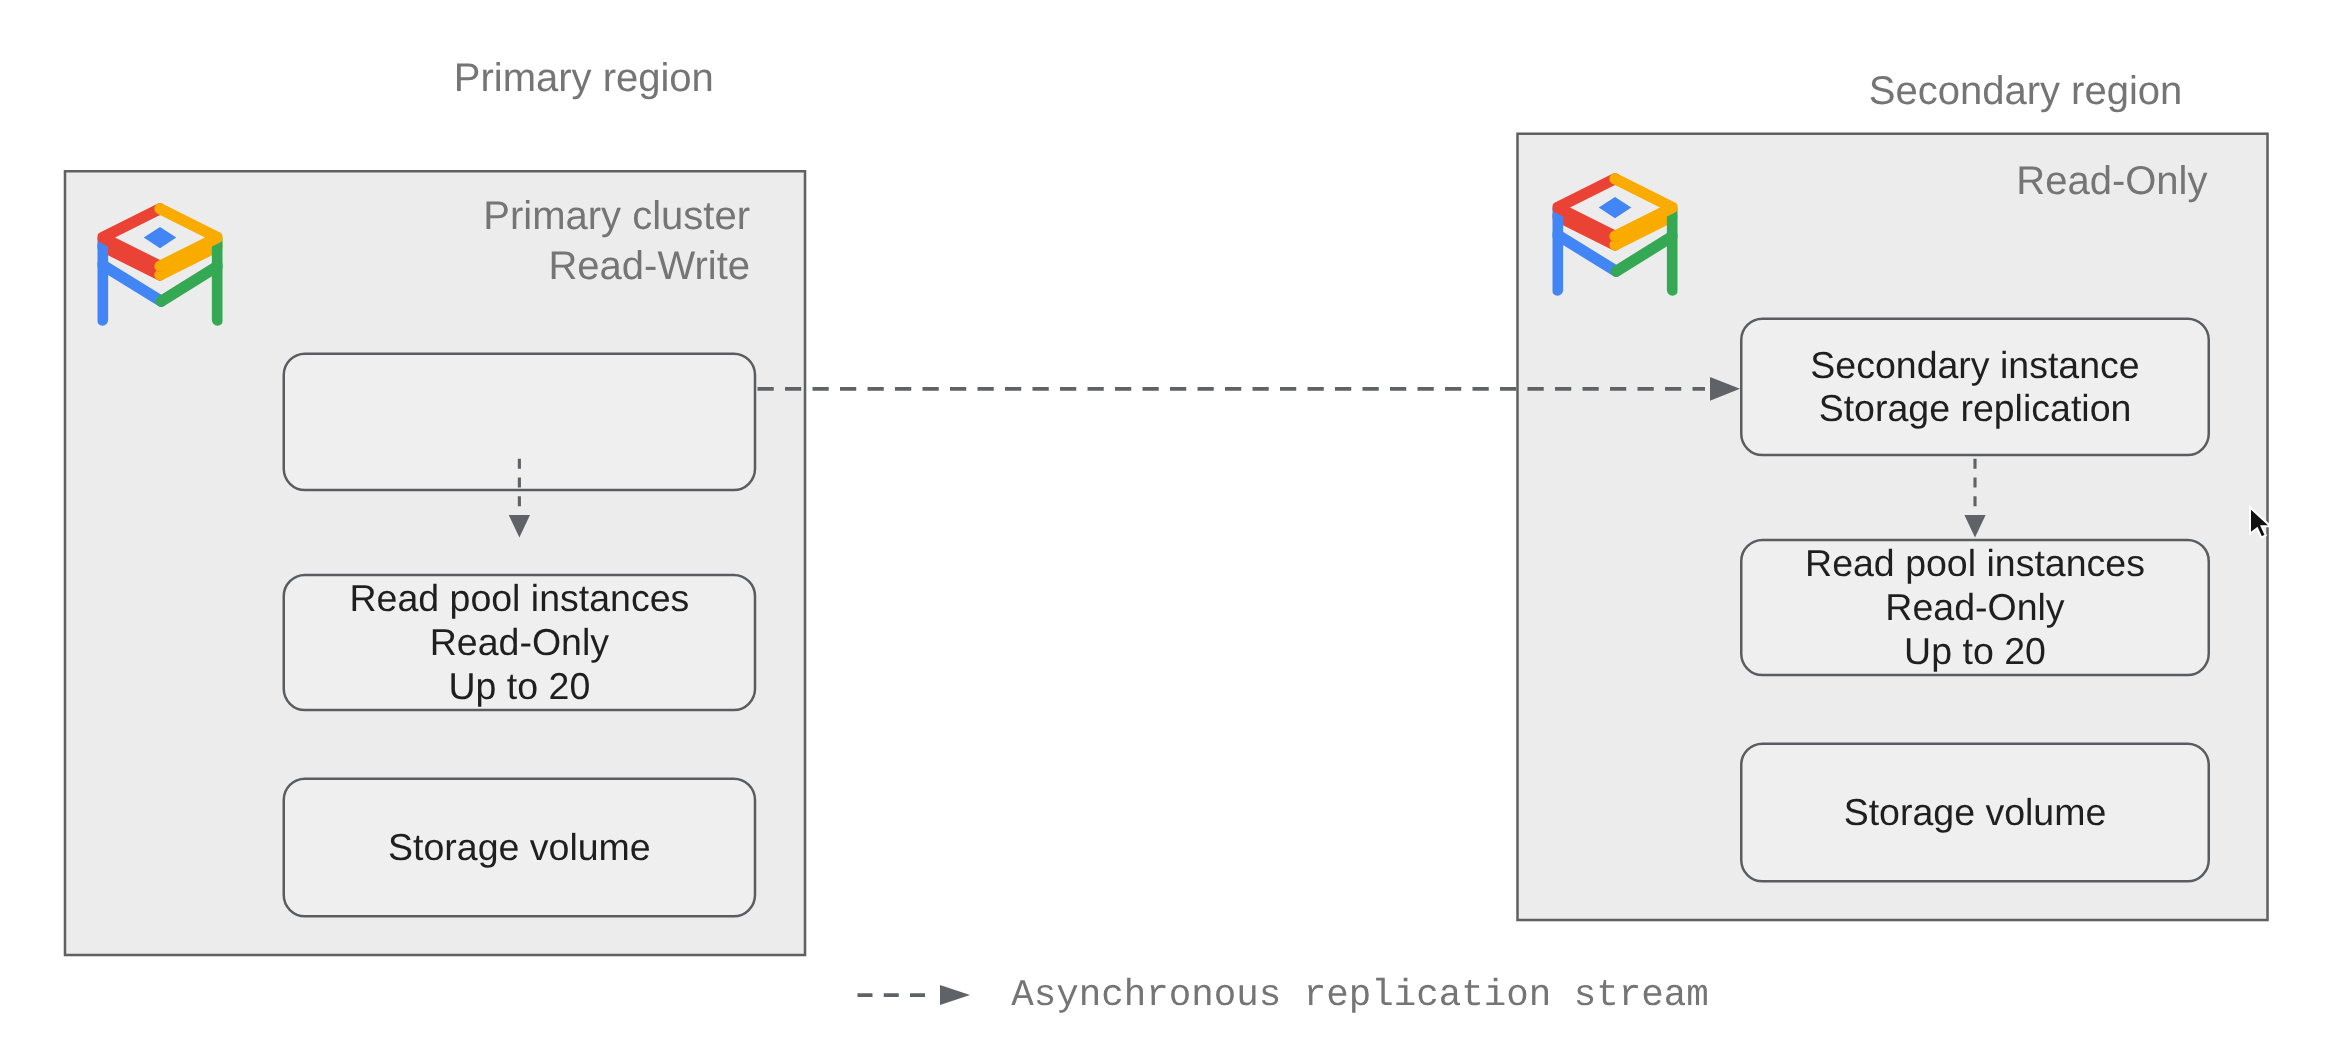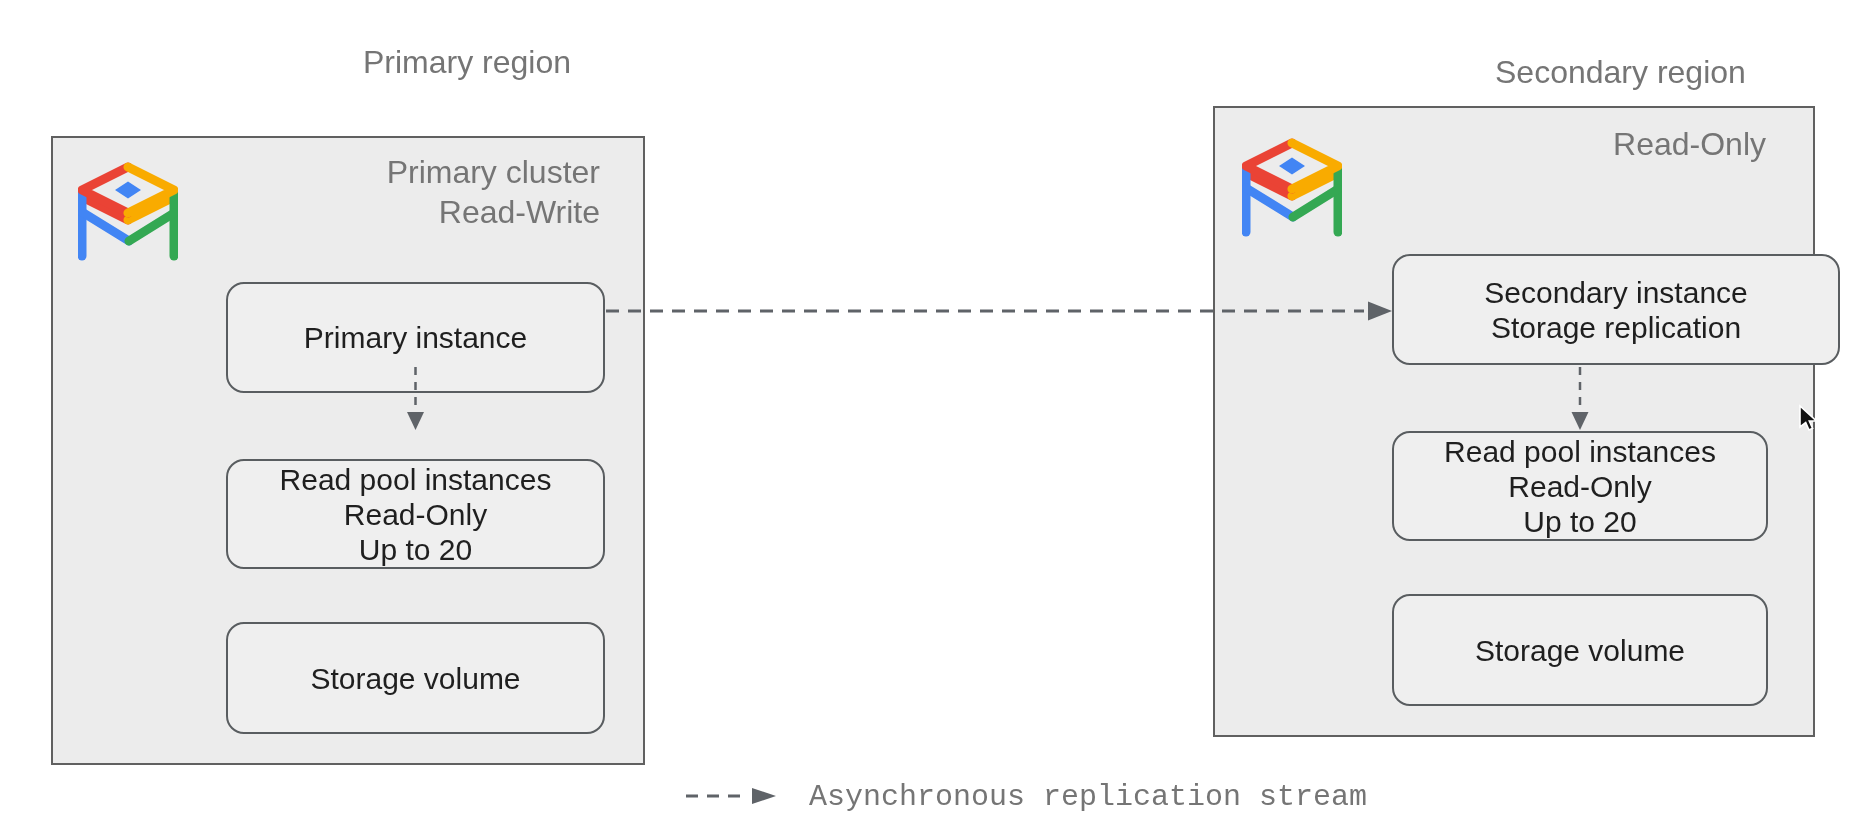--- a/index.html
+++ b/index.html
@@ -99,21 +99,20 @@
         <path d="M50 19.5 L63 28 L50 36.5 L37 28 Z" fill="#4285F4"></path>
       </g>
     </svg>
 
     <div class="cluster-title" style="right:43px;top:14px;">
       <div>Primary cluster</div>
       <div>Read-Write</div>
     </div>
 
     <div class="node-box" style="left:173px;top:144px;height:111px;">
-      <div class="line">Primary instance</div>
     </div>
 
     <div class="node-box" style="left:173px;top:321px;height:110px;">
       <div class="line">Read pool instances</div>
       <div class="line">Read-Only</div>
       <div class="line">Up to 20</div>
     </div>
 
     <div class="node-box" style="left:173px;top:484px;height:112px;">
       <div class="line">Storage volume</div>
@@ -133,21 +132,21 @@
         <path d="M50 51 L4 28 L50 5" stroke="#EA4335" stroke-width="9"></path>
         <path d="M50 5 L96 28 L50 51" stroke="#F9AB00" stroke-width="9"></path>
         <path d="M50 19.5 L63 28 L50 36.5 L37 28 Z" fill="#4285F4"></path>
       </g>
     </svg>
 
     <div class="cluster-title" style="right:47px;top:16px;">
       <div>Read-Only</div>
     </div>
 
-    <div class="node-box" style="left:177px;top:146px;height:111px;width:448px;">
+    <div class="node-box" style="left:177px;top:146px;height:111px;width:376px;">
       <div class="line">Secondary instance</div>
       <div class="line">Storage replication</div>
     </div>
 
     <div class="node-box" style="left:177px;top:323px;height:110px;width:376px;">
       <div class="line">Read pool instances</div>
       <div class="line">Read-Only</div>
       <div class="line">Up to 20</div>
     </div>
 

